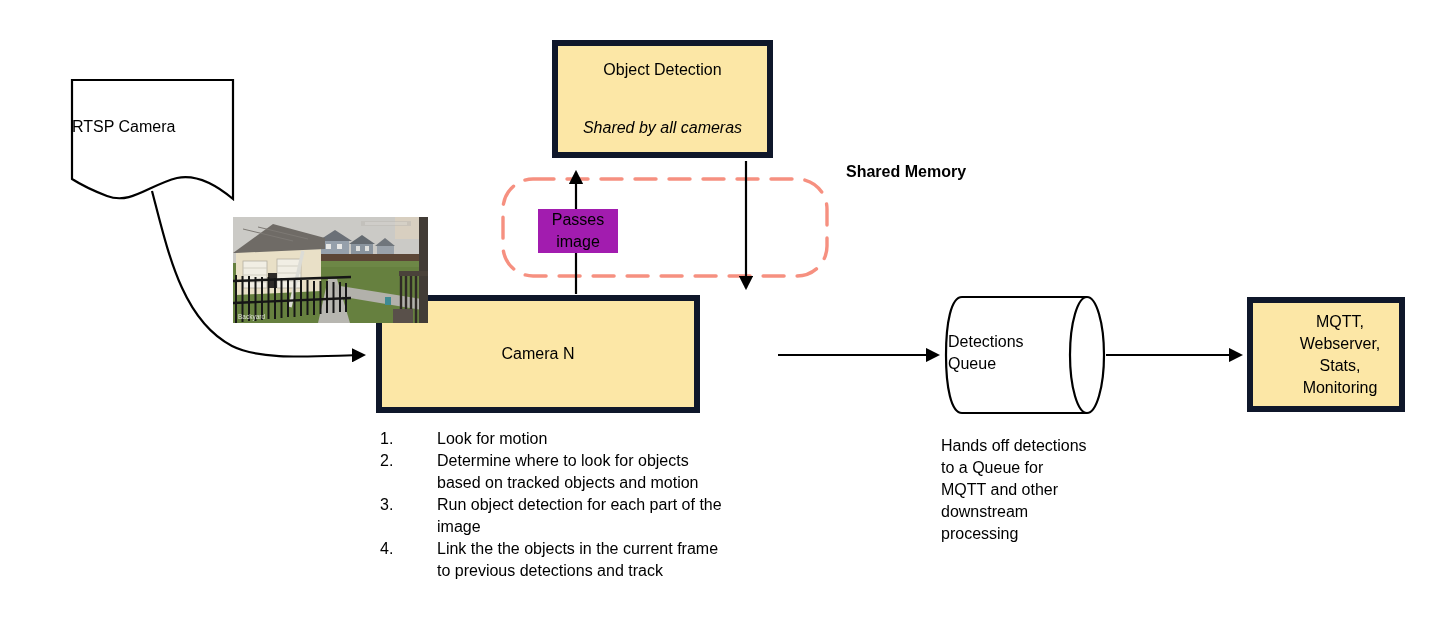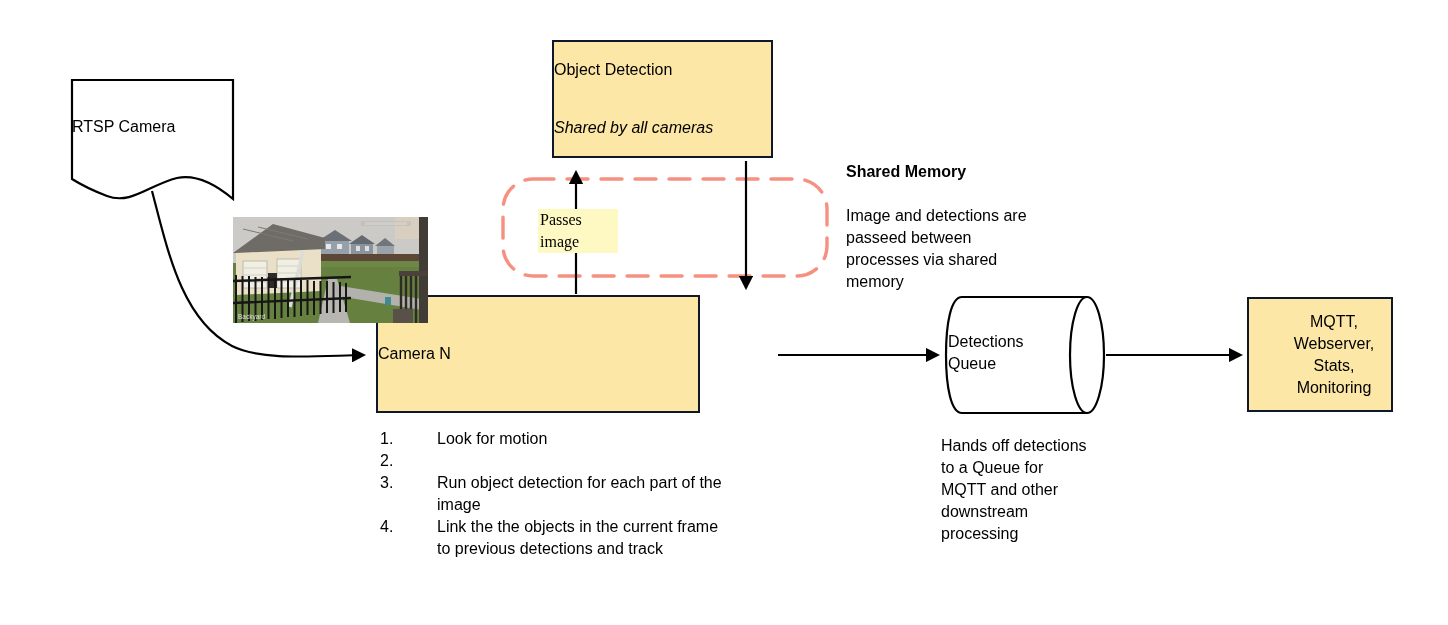--- a/index.html
+++ b/index.html
@@ -3,27 +3,27 @@
 <meta charset="utf-8">
 <style>
   html,body { margin:0; padding:0; background:#ffffff; }
   .stage {
     position:relative; width:1448px; height:625px; background:#ffffff;
     font-family:"Liberation Sans", sans-serif; font-size:16px; color:#000;
     overflow:hidden; line-height:22px;
   }
   .layer-svg { position:absolute; left:0; top:0; z-index:1; }
   .node {
-    position:absolute; z-index:2; background:#FCE7A6; border:2px solid #0f172a;
-    display:flex; align-items:flex-start; justify-content:center; flex-direction:column;
+    position:absolute; z-index:2; background:#FCE7A6; border:6px solid #0f172a;
+    display:flex; align-items:center; justify-content:center; flex-direction:column;
     text-align:center; box-sizing:border-box;
   }
   .subtitle { font-style:italic;margin-top:36px; }
   .floating-label { position:absolute; z-index:3; text-align:left; white-space:pre-line; }
-  .edge-label { position:absolute; z-index:3; background:#fef9c3; text-align:left; white-space:pre-line; padding:0 2px;font-family:Liberation Serif, serif; }
+  .edge-label { position:absolute; z-index:3; background:#a21caf; text-align:center; white-space:pre-line; padding:0 2px; }
   .note { position:absolute; z-index:3; white-space:pre-line; }
   .note-title { font-weight:bold; }
   .steps { position:absolute; z-index:3; left:380px; top:428px; width:410px; }
   .step { display:flex; align-items:flex-start; }
   .step .num { flex:0 0 57px; }
   .step .txt { white-space:pre-line; }
   .snapshot { position:absolute; left:233px; top:217px; width:195px; height:106px; z-index:5; }
 </style>
 </head>
 <body>
@@ -62,53 +62,51 @@
 
   <div class="node" style="left:552px; top:40px; width:221px; height:118px;">
     <div>Object Detection</div>
     <div class="subtitle">Shared by all cameras</div>
   </div>
 
   <div class="node" style="left:376px; top:295px; width:324px; height:118px;">
     <div>Camera N</div>
   </div>
 
-  <div class="node" style="left:1247px; top:297px; width:146px; height:115px; white-space:pre-line;padding-left:28px;">
+  <div class="node" style="left:1247px; top:297px; width:158px; height:115px; white-space:pre-line;padding-left:28px;">
     <div style="white-space:pre-line;">MQTT, Webserver,
 Stats, Monitoring</div>
   </div>
 
   <div class="floating-label" style="left:948px; top:331px; width:122px;">Detections
 Queue</div>
 
   <div class="edge-label" style="left:538px; top:209px; width:76px;">Passes
 image</div>
 
   <div class="note" style="left:846px; top:139px; width:220px;">
     <div class="note-title">Shared Memory</div>
-    <div>Image and detections are
-passeed between
-processes via shared
-memory</div>
   </div>
 
 
   <div class="note" style="left:941px; top:435px; width:195px;">Hands off detections
 to a Queue for
 MQTT and other
 downstream
 processing</div>
 
   <div class="steps">
     <div class="step">
       <span class="num">1.</span>
       <span class="txt">Look for motion</span>
     </div>
     <div class="step">
       <span class="num">2.</span>
+      <span class="txt">Determine where to look for objects
+based on tracked objects and motion</span>
     </div>
     <div class="step">
       <span class="num">3.</span>
       <span class="txt">Run object detection for each part of the
 image</span>
     </div>
     <div class="step">
       <span class="num">4.</span>
       <span class="txt">Link the the objects in the current frame
 to previous detections and track</span>

